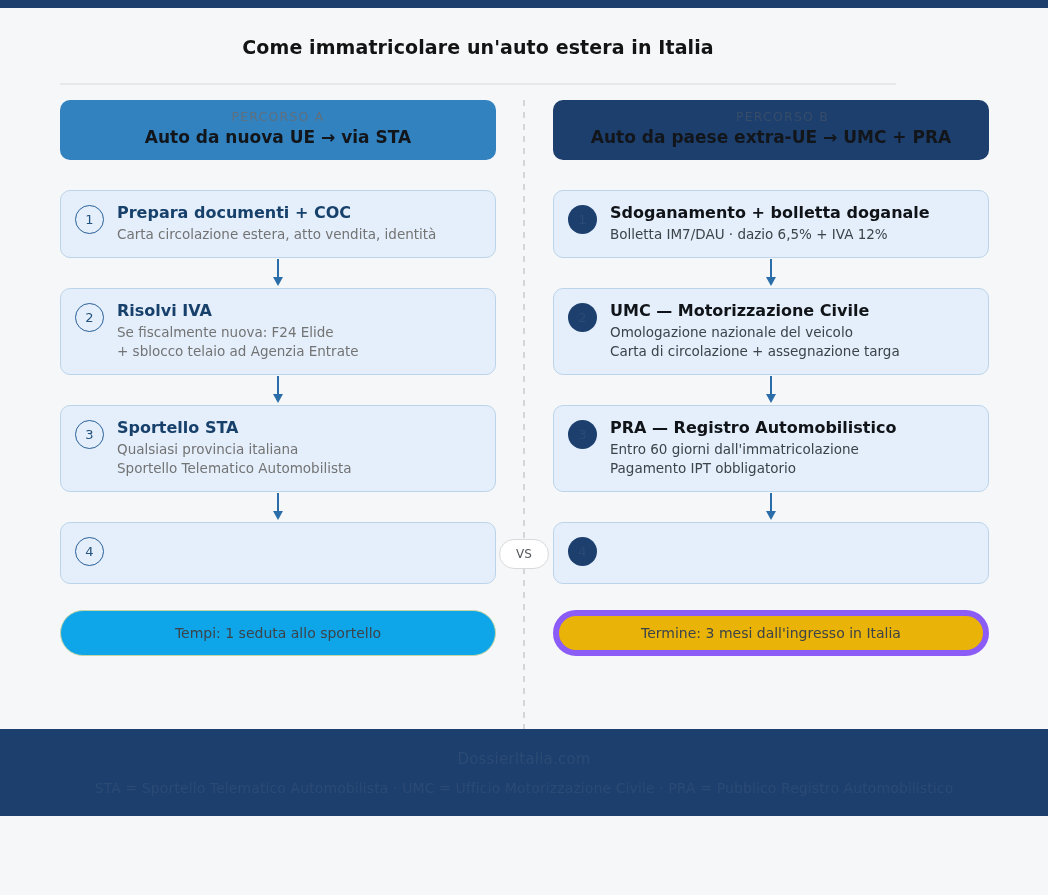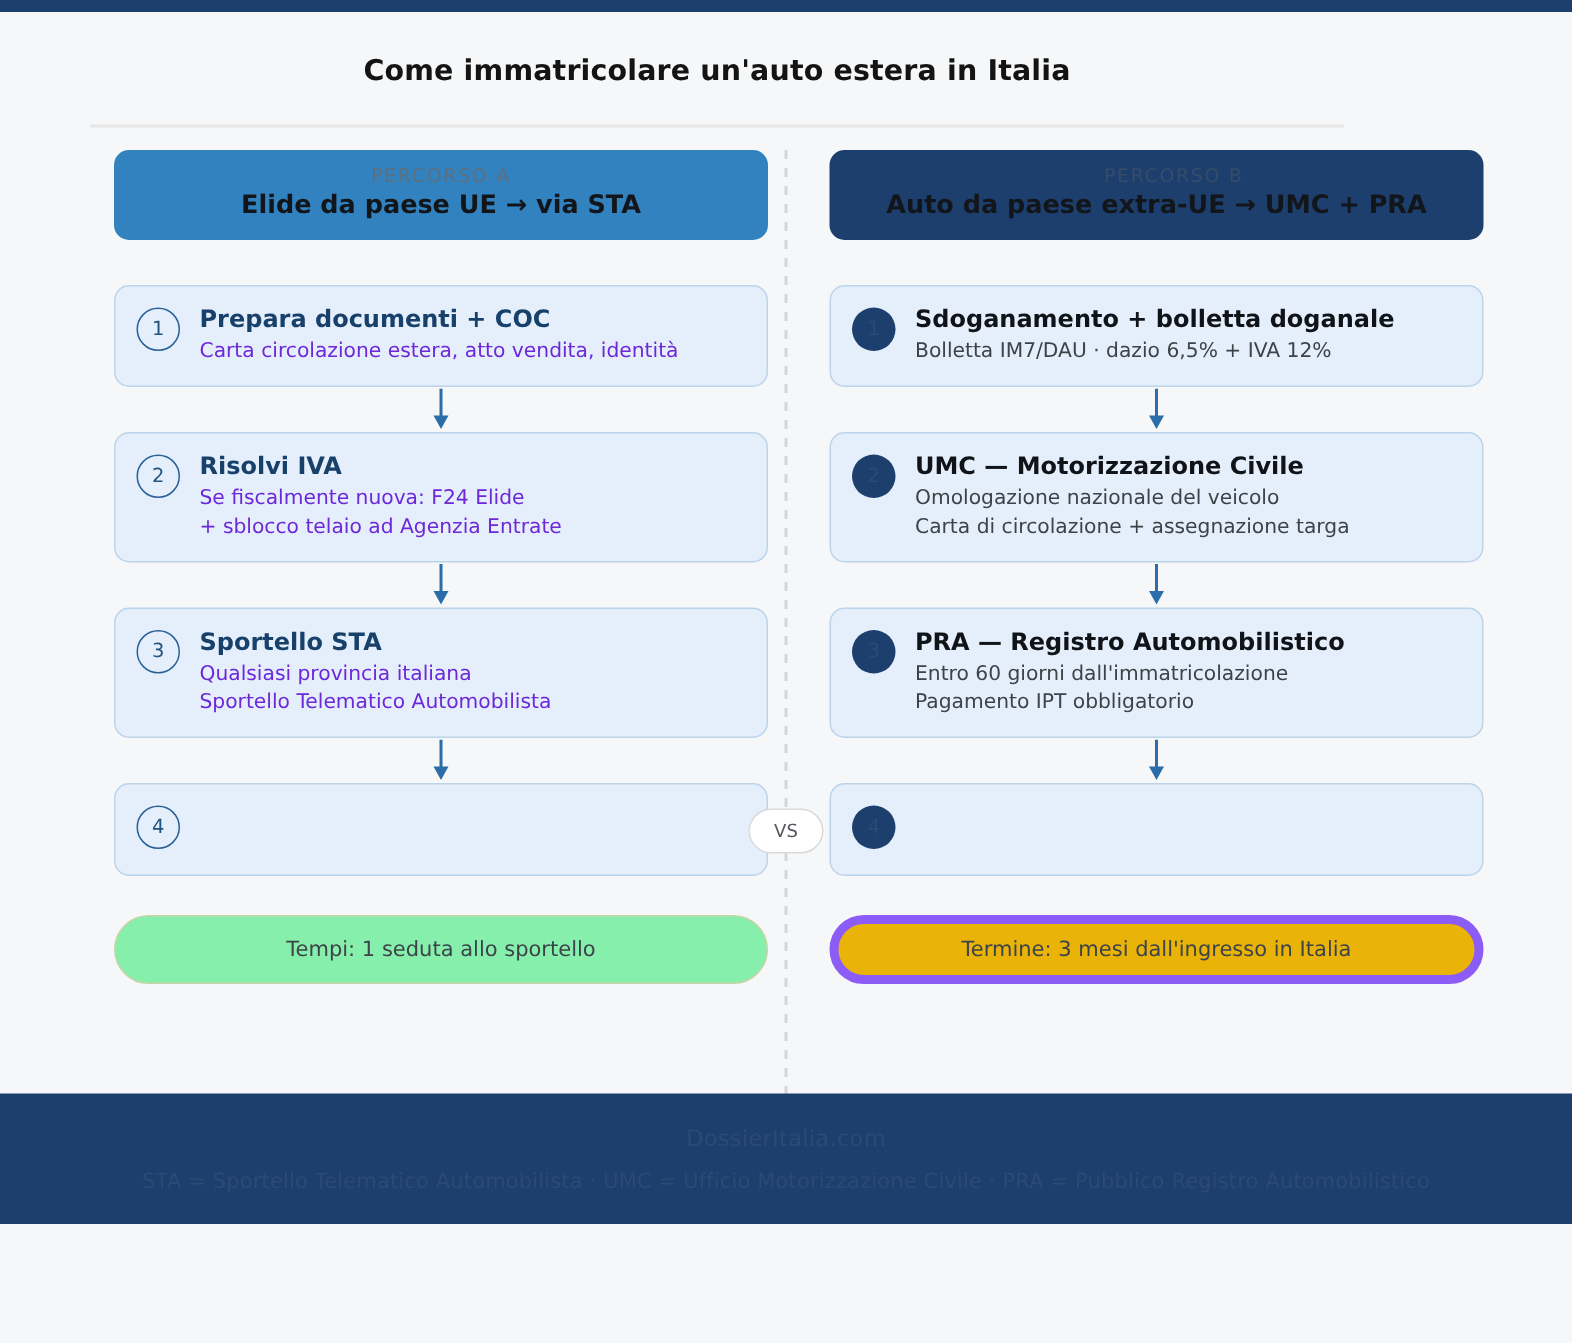--- a/index.html
+++ b/index.html
@@ -76,21 +76,21 @@
     font-size: 12px;
     color: #55595d;
     z-index: 5;
     box-sizing: border-box;
     margin-top: 19px;
   }
   .col {
     position: absolute;
     width: 436px;
   }
-  .col-left { left: 76px; }
+  .col-left { left: 60px; }
   .col-right { left: 553px; }
 
   .banner {
     height: 60px;
     border-radius: 10px;
     display: flex;
     flex-direction: column;
     align-items: center;
     justify-content: center;
     box-sizing: border-box;
@@ -163,21 +163,21 @@
     margin-bottom: 1px;
     white-space: nowrap;
   }
   .left .step-title { color: #17406b; }
   .right .step-title { color: #101317; }
   .step-sub {
     font-size: 13.5px;
     line-height: 1.42;
     white-space: nowrap;
   }
-  .left .step-sub { color: #6d28d9; }
+  .left .step-sub { color: #737373; }
   .right .step-sub { color: #3c4349; }
 
   .arrow {
     height: 30px;
     display: flex;
     align-items: center;
     justify-content: center;
   }
   .arrow svg { display: block; }
 
@@ -185,21 +185,21 @@
     margin-top: 26px;
     height: 46px;
     border-radius: 23px;
     display: flex;
     align-items: center;
     justify-content: center;
     font-size: 14px;
     box-sizing: border-box;
   }
   .footnote-green {
-    background: #86efac;
+    background: #0ea5e9;
     border: 1px solid #c5d5a8;
     color: #3c4349;
   }
   .footnote-orange {
     background: #eab308;
     border: 6px solid #8b5cf6;
     color: #3c4349;
   }
 
   .bottombar {
@@ -237,21 +237,21 @@
   <h1 class="page-title">Come immatricolare un'auto estera in Italia</h1>
   <div class="title-rule"></div>
 
   <div class="columns">
     <div class="divider"></div>
     <div class="vs-badge">VS</div>
 
     <div class="col col-left left">
       <div class="banner banner-a">
         <div class="banner-kicker">PERCORSO A</div>
-        <div class="banner-title">Elide da paese UE → via STA</div>
+        <div class="banner-title">Auto da nuova UE → via STA</div>
       </div>
 
       <div class="step step-left">
         <div class="marker-outline">1</div>
         <div class="step-body">
           <div class="step-title">Prepara documenti + COC</div>
           <div class="step-sub">Carta circolazione estera, atto vendita, identità</div>
         </div>
       </div>
 

